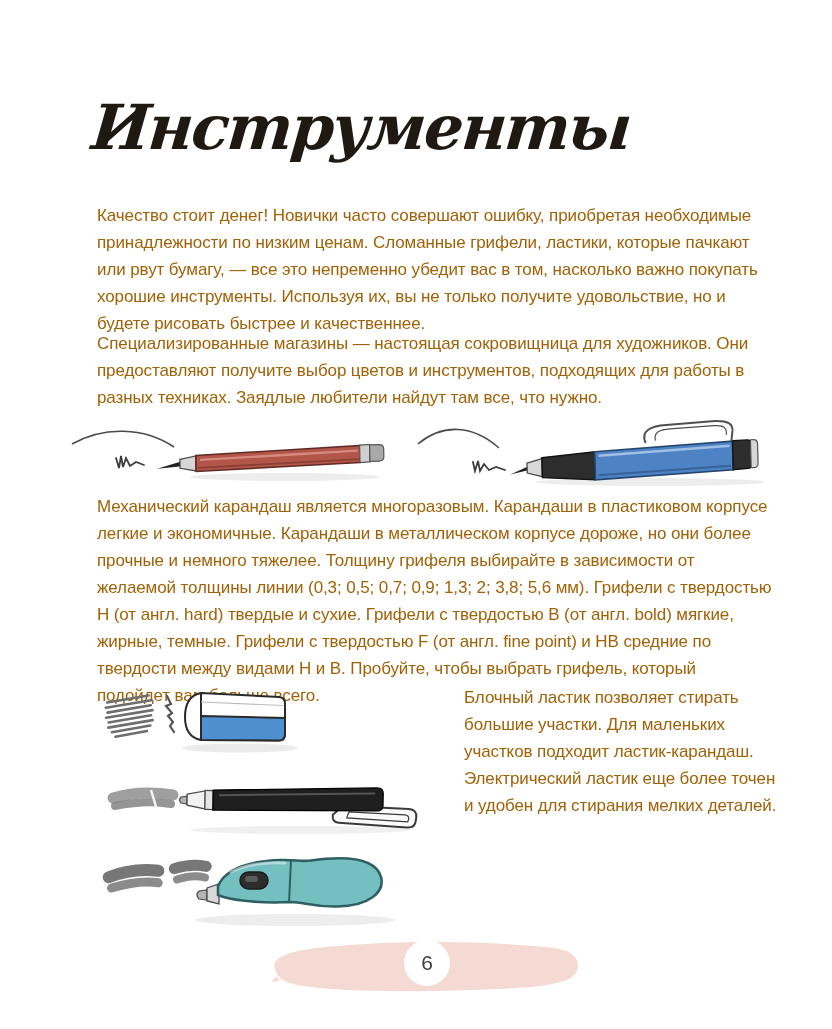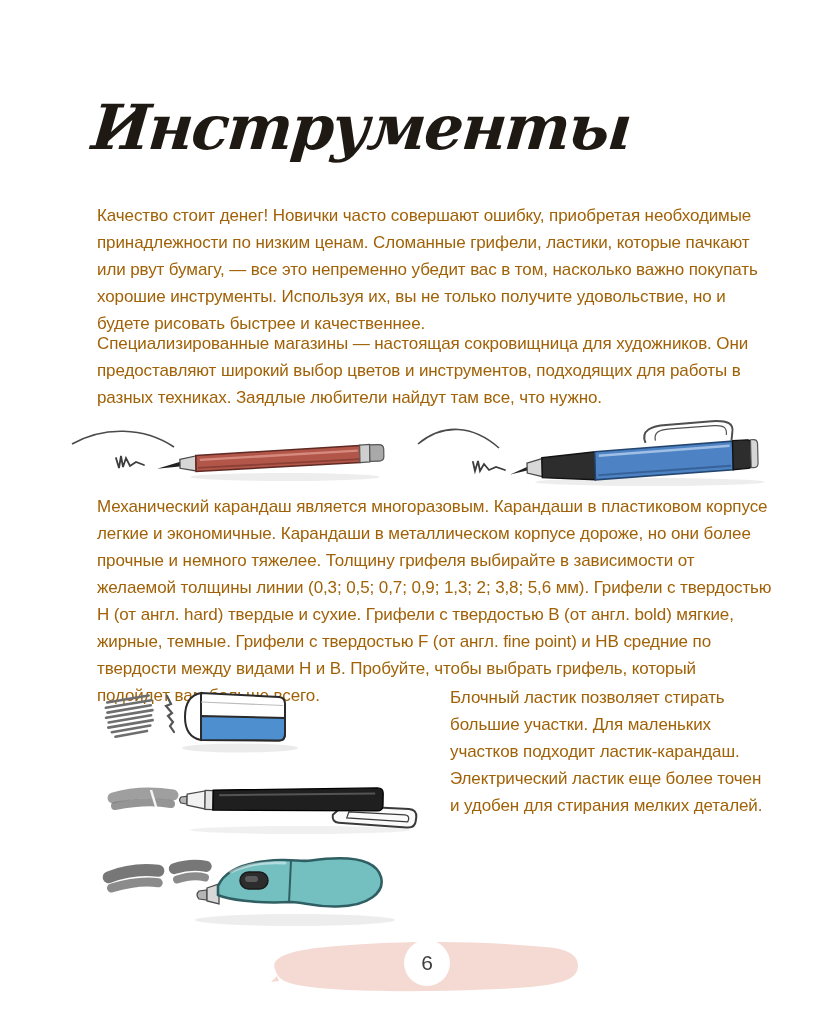--- a/index.html
+++ b/index.html
@@ -25,36 +25,36 @@
   }
   .body-text{
     font-size:17px;
     line-height:27px;
     color:#a16207;
     letter-spacing:-0.1px;
   }
   .para-intro{left:97px;top:202px;width:672px;}
   .para-shops{left:97px;top:330px;width:672px;}
   .para-pencils{left:97px;top:493px;width:676px;}
-  .para-erasers{left:450px;top:684px;width:314px;}
+  .para-erasers{left:464px;top:684px;width:314px;}
   .illu{display:block;}
   .footer-num{
     left:407px;top:949px;width:40px;height:28px;
     text-align:center;line-height:28px;
     font-size:21px;color:#3f3f3f;
   }
 </style>
 </head>
 <body>
 
 <div class="abs page-title">Инструменты</div>
 
 <div class="abs body-text para-intro">Качество стоит денег! Новички часто совершают ошибку, приобретая необходимые принадлежности по низким ценам. Сломанные грифели, ластики, которые пачкают или рвут бумагу, — все это непременно убедит вас в том, насколько важно покупать хорошие инструменты. Используя их, вы не только получите удовольствие, но и будете рисовать быстрее и качественнее.</div>
 
-<div class="abs body-text para-shops">Специализированные магазины — настоящая сокровищница для художников. Они предоставляют широкий выбор цветов и инструментов, подходящих для работы в разных техниках. Заядлые любители найдут там все, что нужно.</div>
+<div class="abs body-text para-shops">Специализированные магазины — настоящая сокровищница для художников. Они предоставляют получите выбор цветов и инструментов, подходящих для работы в разных техниках. Заядлые любители найдут там все, что нужно.</div>
 
 <svg class="abs illu" style="left:70px;top:420px;" width="340" height="68" viewBox="0 0 340 68">
   <ellipse cx="215" cy="57" rx="95" ry="4" fill="#000000" opacity="0.07"></ellipse>
   <path d="M2,24 C 34,6 74,7 104,27" fill="none" stroke="#4a4a4a" stroke-width="1.6"></path>
   <path d="M46,38 l3,10 l2,-12 l2,11 l3,-9 l4,8 l6,-4 l8,3" fill="none" stroke="#3d3d3d" stroke-width="1.8" stroke-linecap="round"></path>
   <g transform="rotate(-1.2 220 44)">
     <polygon points="87,46 112,39 112,44" fill="#222222"></polygon>
     <polygon points="110,37 126,34 126,49 110,46" fill="#d6d6d6" stroke="#4a4a4a" stroke-width="1.3"></polygon>
     <path d="M126,33.5 L290,27 Q293,27 293,30 L293,41 Q293,44 290,44 L126,49.5 Z" fill="#b2564a" stroke="#5e2a23" stroke-width="1.6"></path>
     <line x1="130" y1="38" x2="288" y2="32" stroke="#e0978c" stroke-width="2.4" opacity="0.8"></line>

